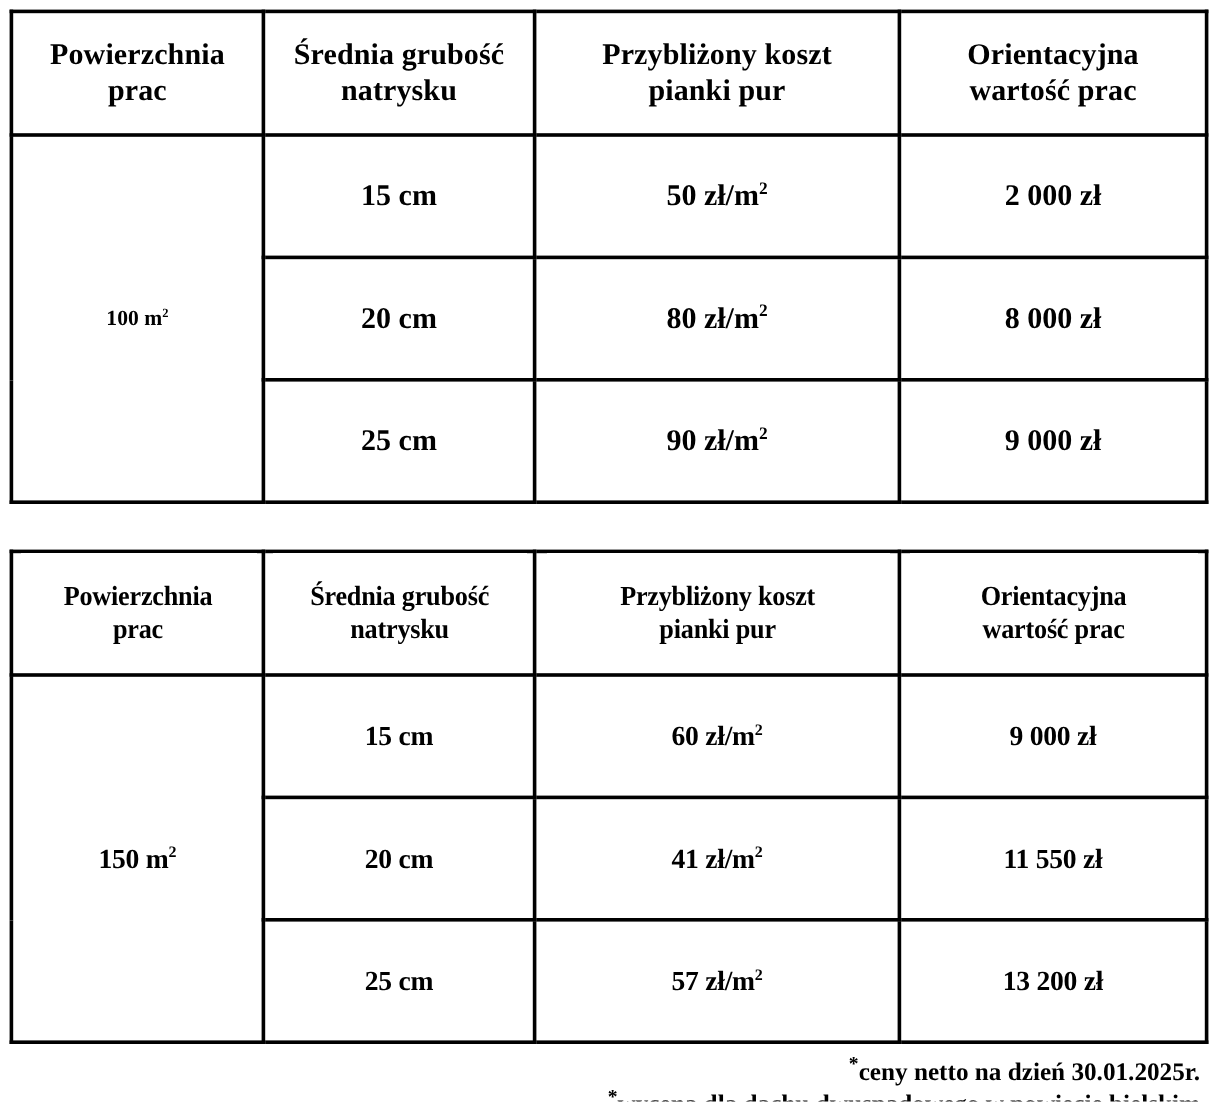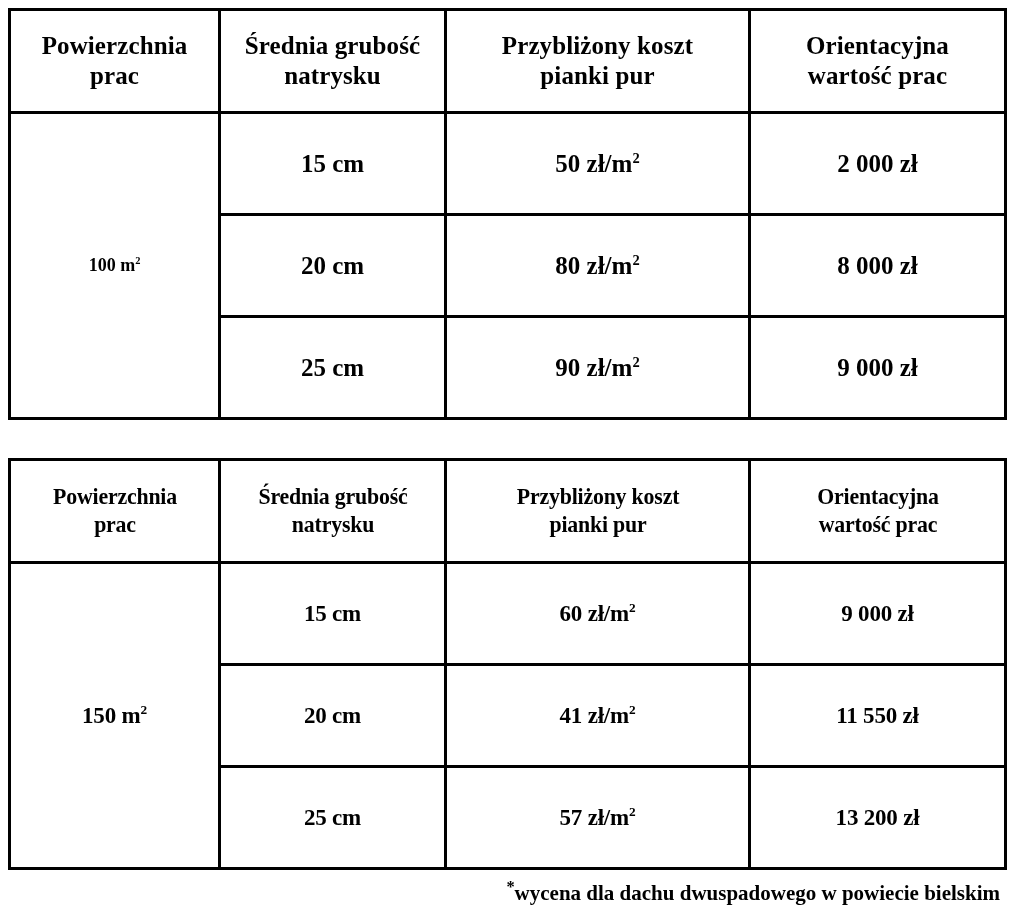--- a/index.html
+++ b/index.html
@@ -195,16 +195,17 @@
       </tr>
       <tr>
         <td class="data-cell"><span>25 cm</span></td>
         <td class="data-cell"><span class="nbsp-num"><span>57 zł/m</span><sup>2</sup></span></td>
         <td class="data-cell"><span>13 200 zł</span></td>
       </tr>
     </tbody>
   </table>
 
   <div class="footnotes">
+    <span class="fn"><span class="star">*</span><span>ceny netto na dzień 30.01.2025r.</span></span>
     <span class="fn"><span class="star">*</span><span>wycena dla dachu dwuspadowego w powiecie bielskim</span></span>
   </div>
 
 </div>
 
 </body></html>

